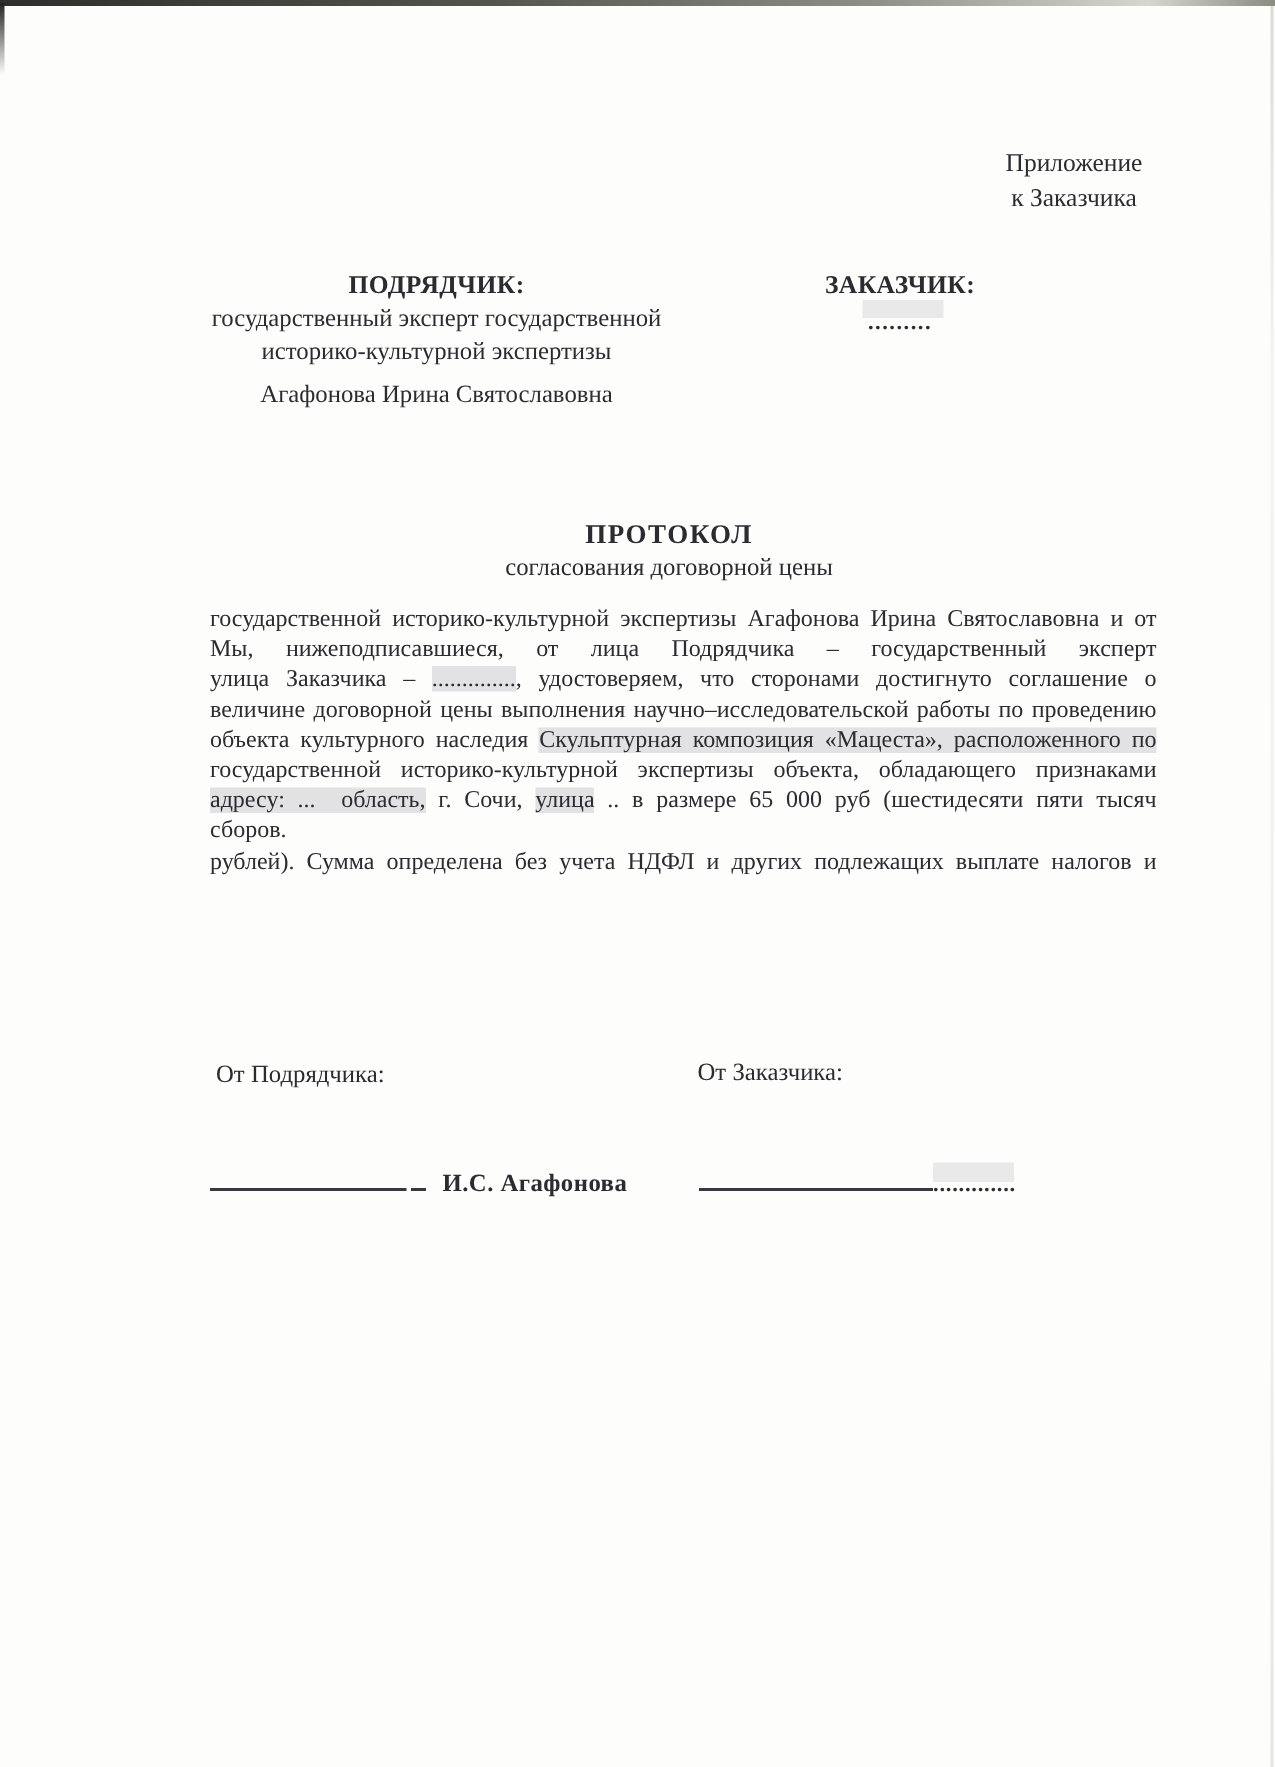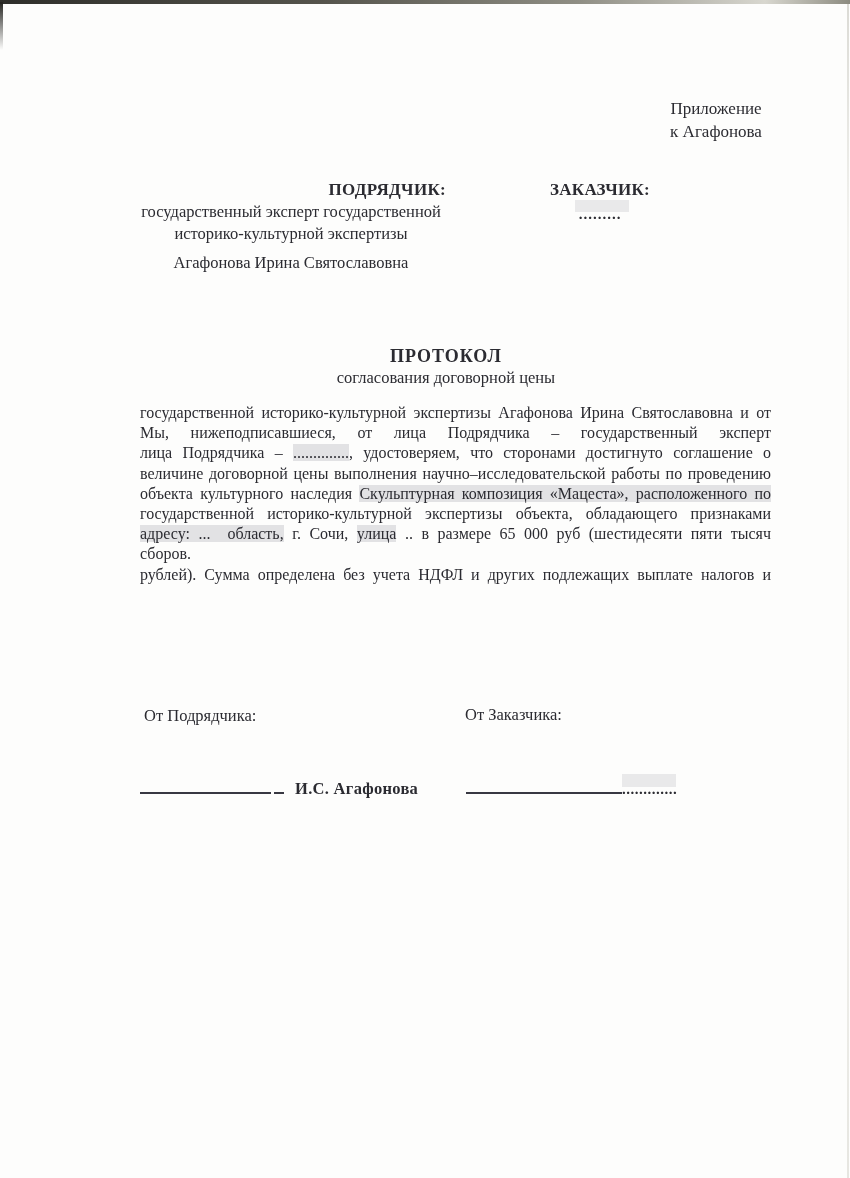--- a/index.html
+++ b/index.html
@@ -17,21 +17,21 @@
   .scan-left{position:absolute;top:2px;left:0;width:3px;height:48px;
     background:linear-gradient(#242420,rgba(90,90,82,0));}
   .scan-right{position:absolute;top:4px;right:1px;width:2px;height:1174px;opacity:.5;
     background:linear-gradient(#b9b8ae,#e9e9e3 20%,#e2e2db 75%,#cfcec5);}
   
   .appendix{position:absolute;top:97px;left:660px;width:112px;text-align:center;
     font-size:17px;line-height:23px;}
   
   .contractor{position:absolute;top:179px;left:136px;width:310px;text-align:center;
     font-size:16.5px;line-height:22px;}
-  .contractor .b{font-weight:bold;font-size:17px;letter-spacing:.3px;text-align:right;}
+  .contractor .b{font-weight:bold;font-size:17px;letter-spacing:.3px;}
   .contractor-name{position:absolute;top:253px;left:136px;width:310px;text-align:center;
     font-size:16.5px;}
   .customer{position:absolute;top:179px;left:538px;width:124px;text-align:center;
     font-size:16.5px;line-height:22px;}
   .customer .b{font-weight:bold;font-size:17px;letter-spacing:.3px;}
   .cust-dots-wrap{position:relative;display:inline-block;margin-top:2px;}
   .cust-dots-wrap .smudge{position:absolute;left:-4px;top:-3px;width:54px;height:12px;
     background:var(--hl-soft);}
   .cust-dots-wrap .dots{position:relative;font-weight:600;letter-spacing:1px;font-size:15px;}
   
@@ -63,21 +63,21 @@
 <body>
 
 <div id="page" style="color: rgb(43, 43, 49);">
 
   <div class="scan-top"></div>
   <div class="scan-left"></div>
   <div class="scan-right"></div>
 
   <div class="appendix">
     <div>Приложение</div>
-    <div>к Агафонова</div>
+    <div>к Заказчика</div>
   </div>
 
   <div class="contractor">
     <div class="b">ПОДРЯДЧИК:</div>
     <div>государственный эксперт государственной</div>
     <div>историко-культурной экспертизы</div>
   </div>
 
   <div class="contractor-name">Агафонова Ирина Святославовна</div>
 
@@ -90,21 +90,21 @@
   </div>
 
   <div class="doc-title">
     <div class="t1">ПРОТОКОЛ</div>
     <div class="t2">согласования договорной цены</div>
   </div>
 
   <div class="para">
       <div class="para-line just"><span>государственной историко-культурной экспертизы Агафонова Ирина Святославовна и от</span></div>
       <div class="para-line just"><span>Мы, нижеподписавшиеся, от лица Подрядчика – государственный эксперт</span></div>
-      <div class="para-line just"><span>лица Подрядчика – </span><span class="hl">..............</span><span>, удостоверяем, что сторонами достигнуто соглашение о</span></div>
+      <div class="para-line just"><span>улица Заказчика – </span><span class="hl">..............</span><span>, удостоверяем, что сторонами достигнуто соглашение о</span></div>
       <div class="para-line just"><span>величине договорной цены выполнения научно–исследовательской работы по проведению</span></div>
       <div class="para-line just"><span>объекта культурного наследия </span><span class="hl">Скульптурная композиция «Мацеста», расположенного по</span></div>
       <div class="para-line just"><span>государственной историко-культурной экспертизы объекта, обладающего признаками</span></div>
       <div class="para-line just"><span class="hl">адресу: ...&nbsp; область,</span><span> г. Сочи, </span><span class="hl">улица</span><span> .. в размере 65 000 руб (шестидесяти пяти тысяч</span></div>
       <div class="para-line"><span>сборов.</span></div>
       <div class="para-line just"><span>рублей). Сумма определена без учета НДФЛ и других подлежащих выплате налогов и</span></div>
     </div>
 
   <div class="sig-label sl1">От Подрядчика:</div>
   <div class="sig-label sl2">От Заказчика:</div>

